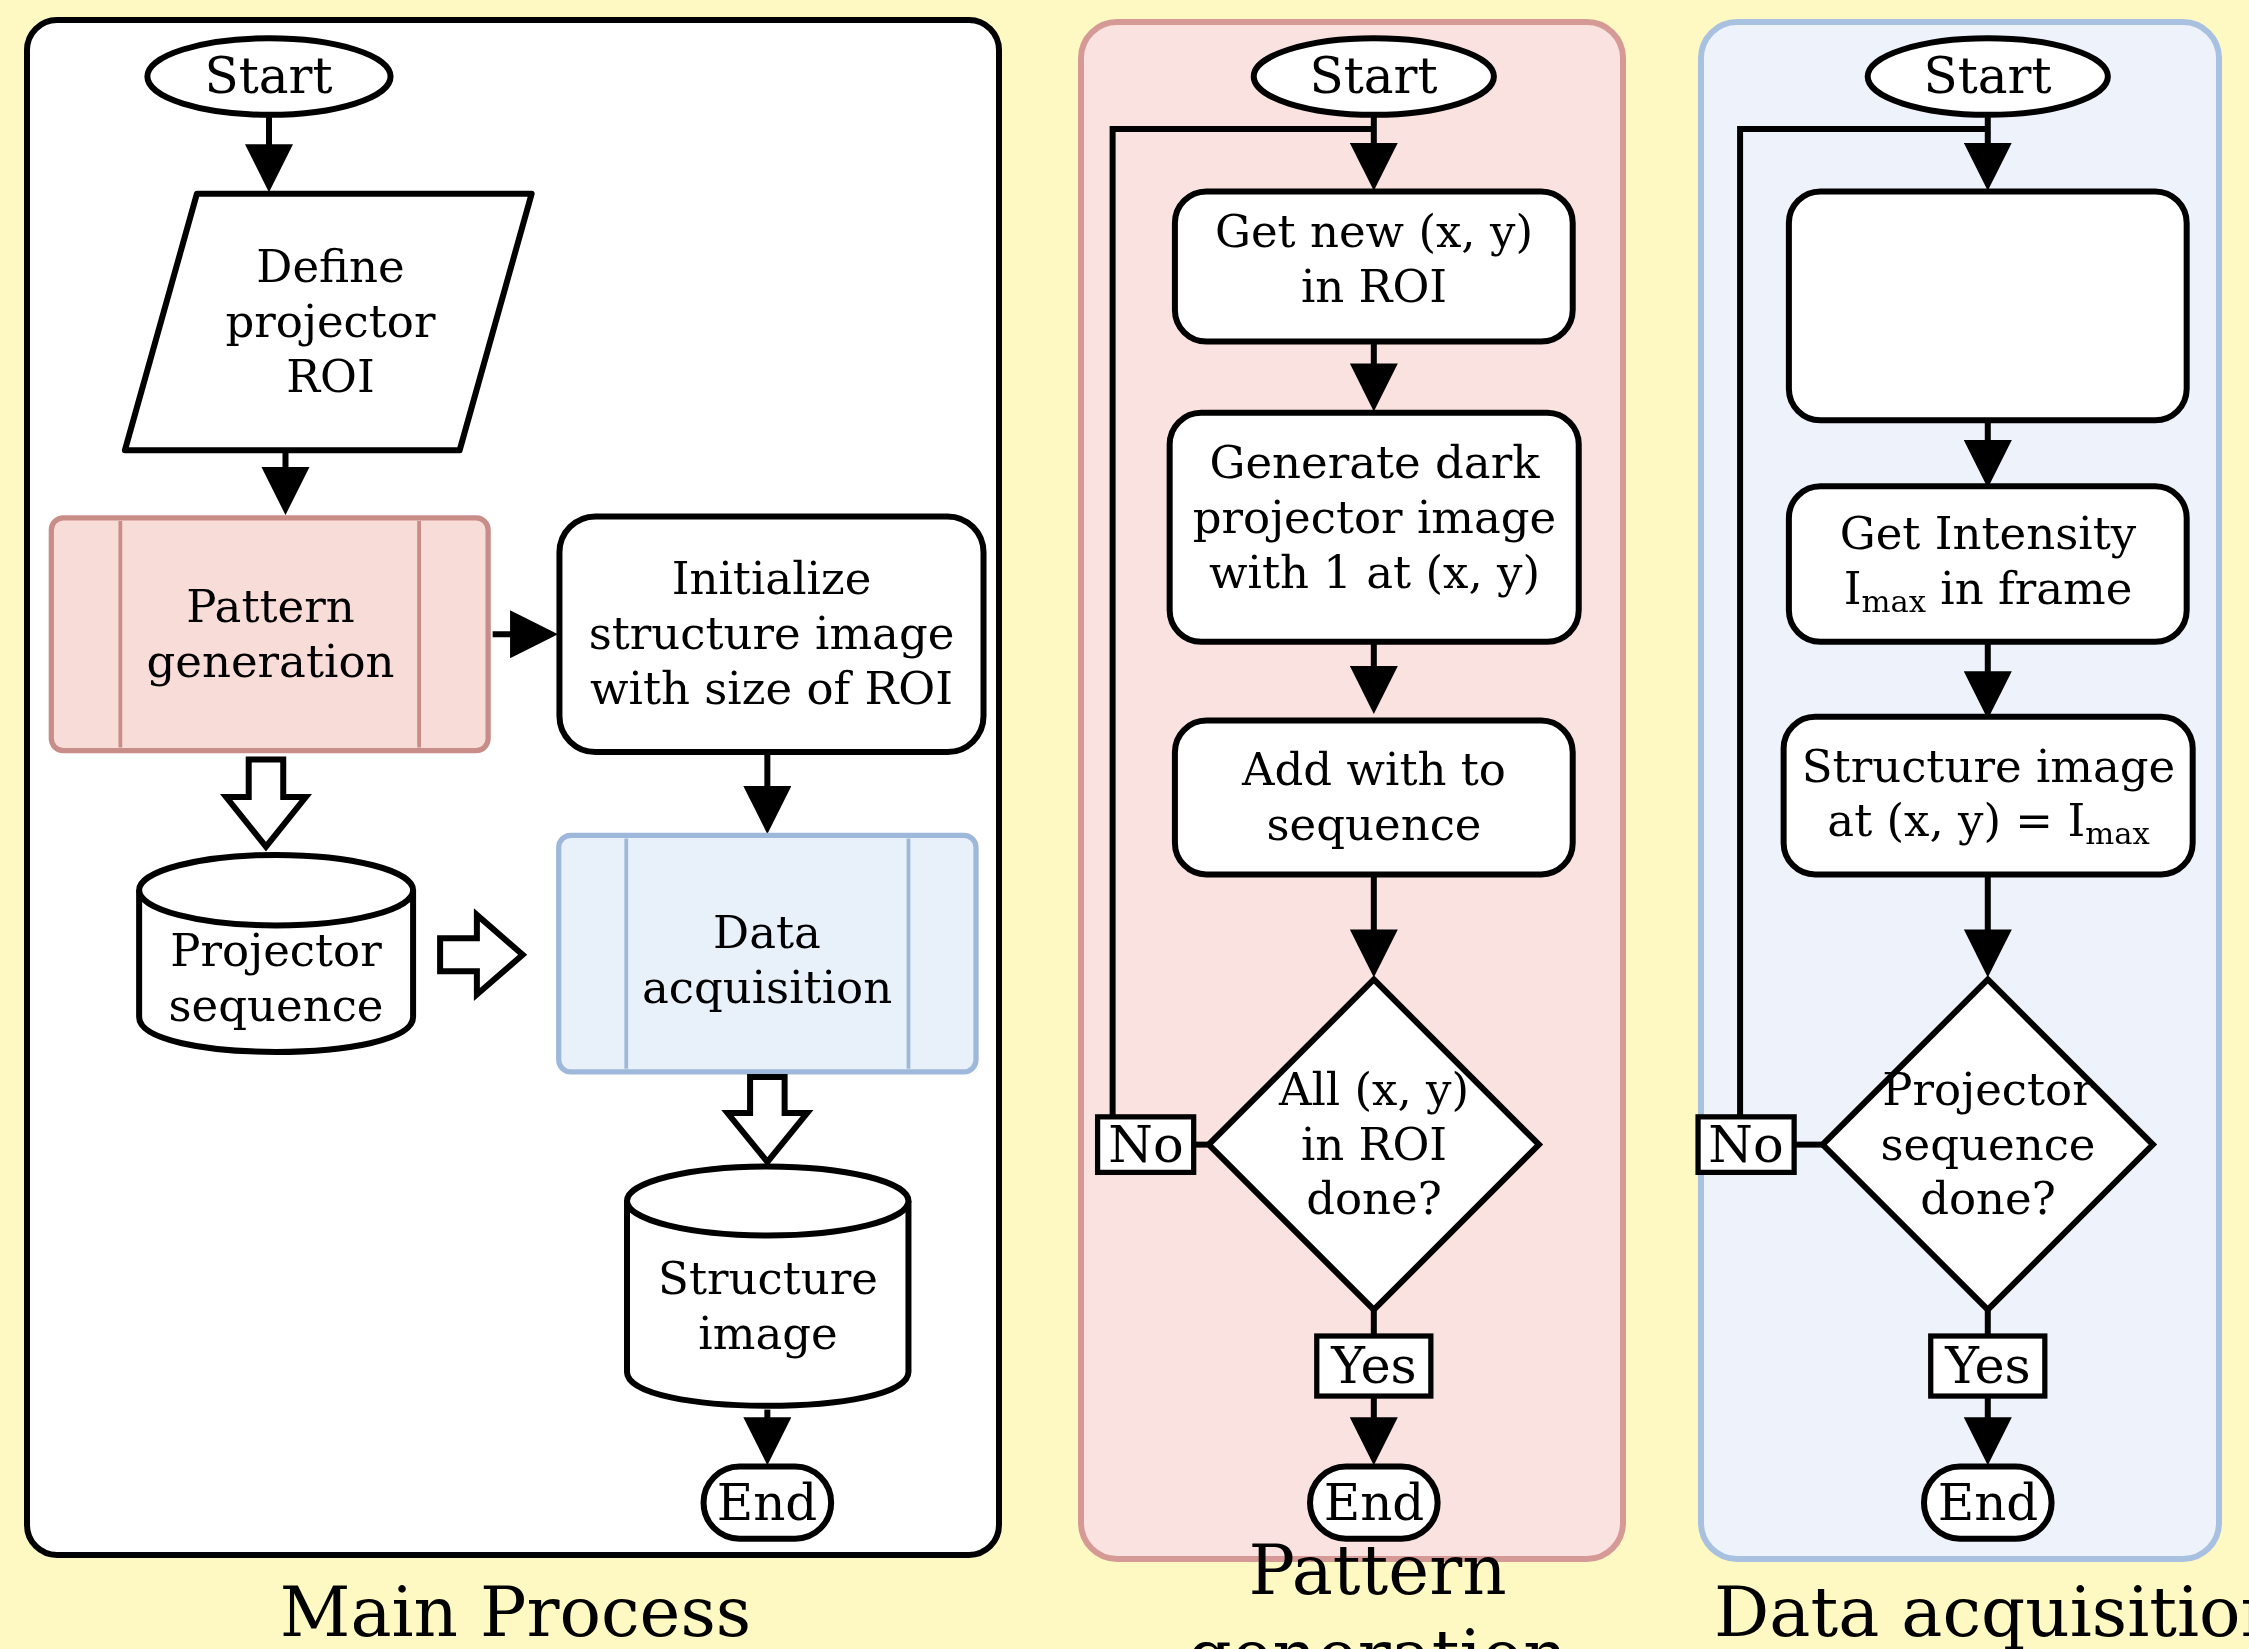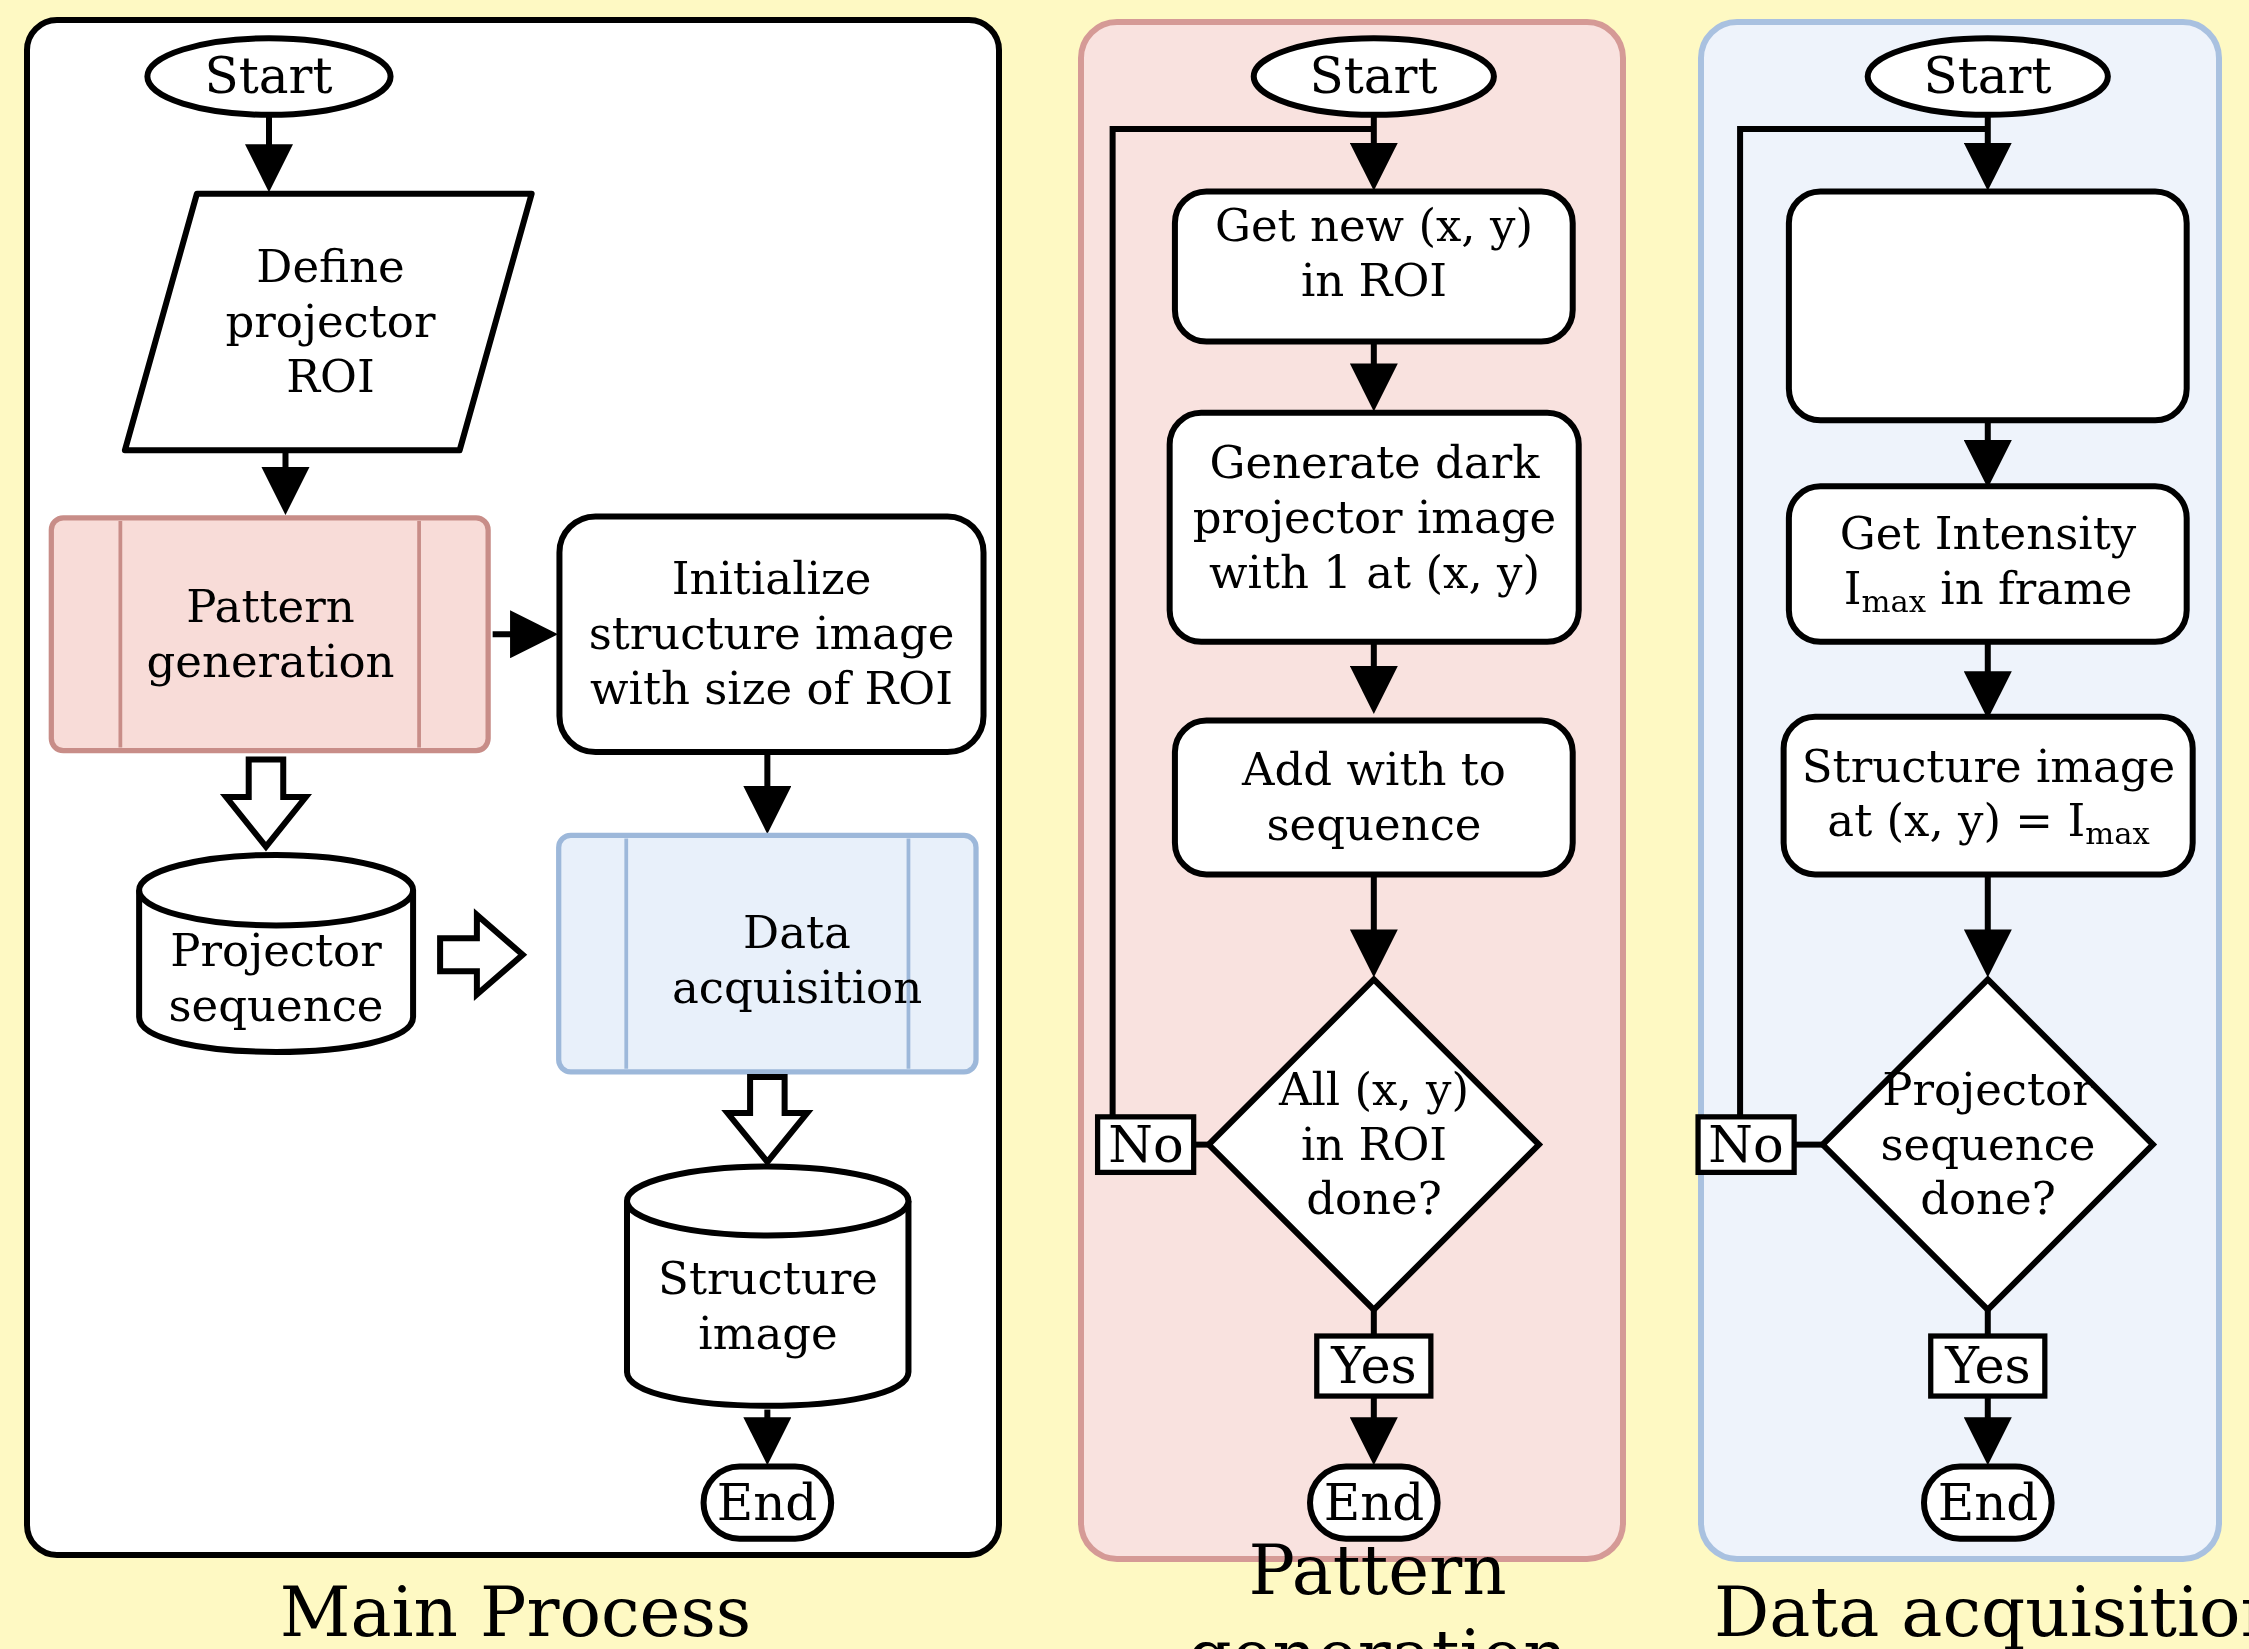--- a/index.html
+++ b/index.html
@@ -128,29 +128,29 @@
   <div class="label" style="left:143px;top:204px;width:375px;height:237px;">Define
 projector
 ROI</div>
   <div class="label" style="left:563px;top:522px;width:417px;height:225px;">Initialize
 structure image
 with size of ROI</div>
   <div class="label" style="left:124px;top:522px;width:293px;height:225px;">Pattern
 generation</div>
   <div class="label" style="left:139px;top:917px;width:274px;height:124px;">Projector
 sequence</div>
-  <div class="label" style="left:626px;top:839px;width:282px;height:243px;padding-left:30px;">Data
+  <div class="label" style="left:626px;top:839px;width:282px;height:243px;">Data
 acquisition</div>
   <div class="label" style="left:627px;top:1222px;width:282px;height:169px;">Structure
 image</div>
   <div class="label terminal-label" style="left:703px;top:1467px;width:128px;height:72px;">End</div>
   <div class="label caption" style="left:215px;top:1577px;width:601px;height:71px;">Main Process</div>
 
   <div class="label terminal-label" style="left:1252px;top:42px;width:243px;height:69px;">Start</div>
-  <div class="label" style="left:1175px;top:179px;width:398px;height:150px;">Get new (x, y)
+  <div class="label" style="left:1175px;top:185px;width:398px;height:150px;">Get new (x, y)
 in ROI</div>
   <div class="label" style="left:1170px;top:404px;width:409px;height:229px;">Generate dark
 projector image
 with 1 at (x, y)</div>
   <div class="label" style="left:1175px;top:721px;width:398px;height:154px;">Add with to
 sequence</div>
   <div class="label" style="left:1226px;top:1027px;width:296px;height:236px;">All (x, y)
 in ROI
 done?</div>
   <div class="label small-note" style="left:1098px;top:1117px;width:96px;height:56px;">No</div>

